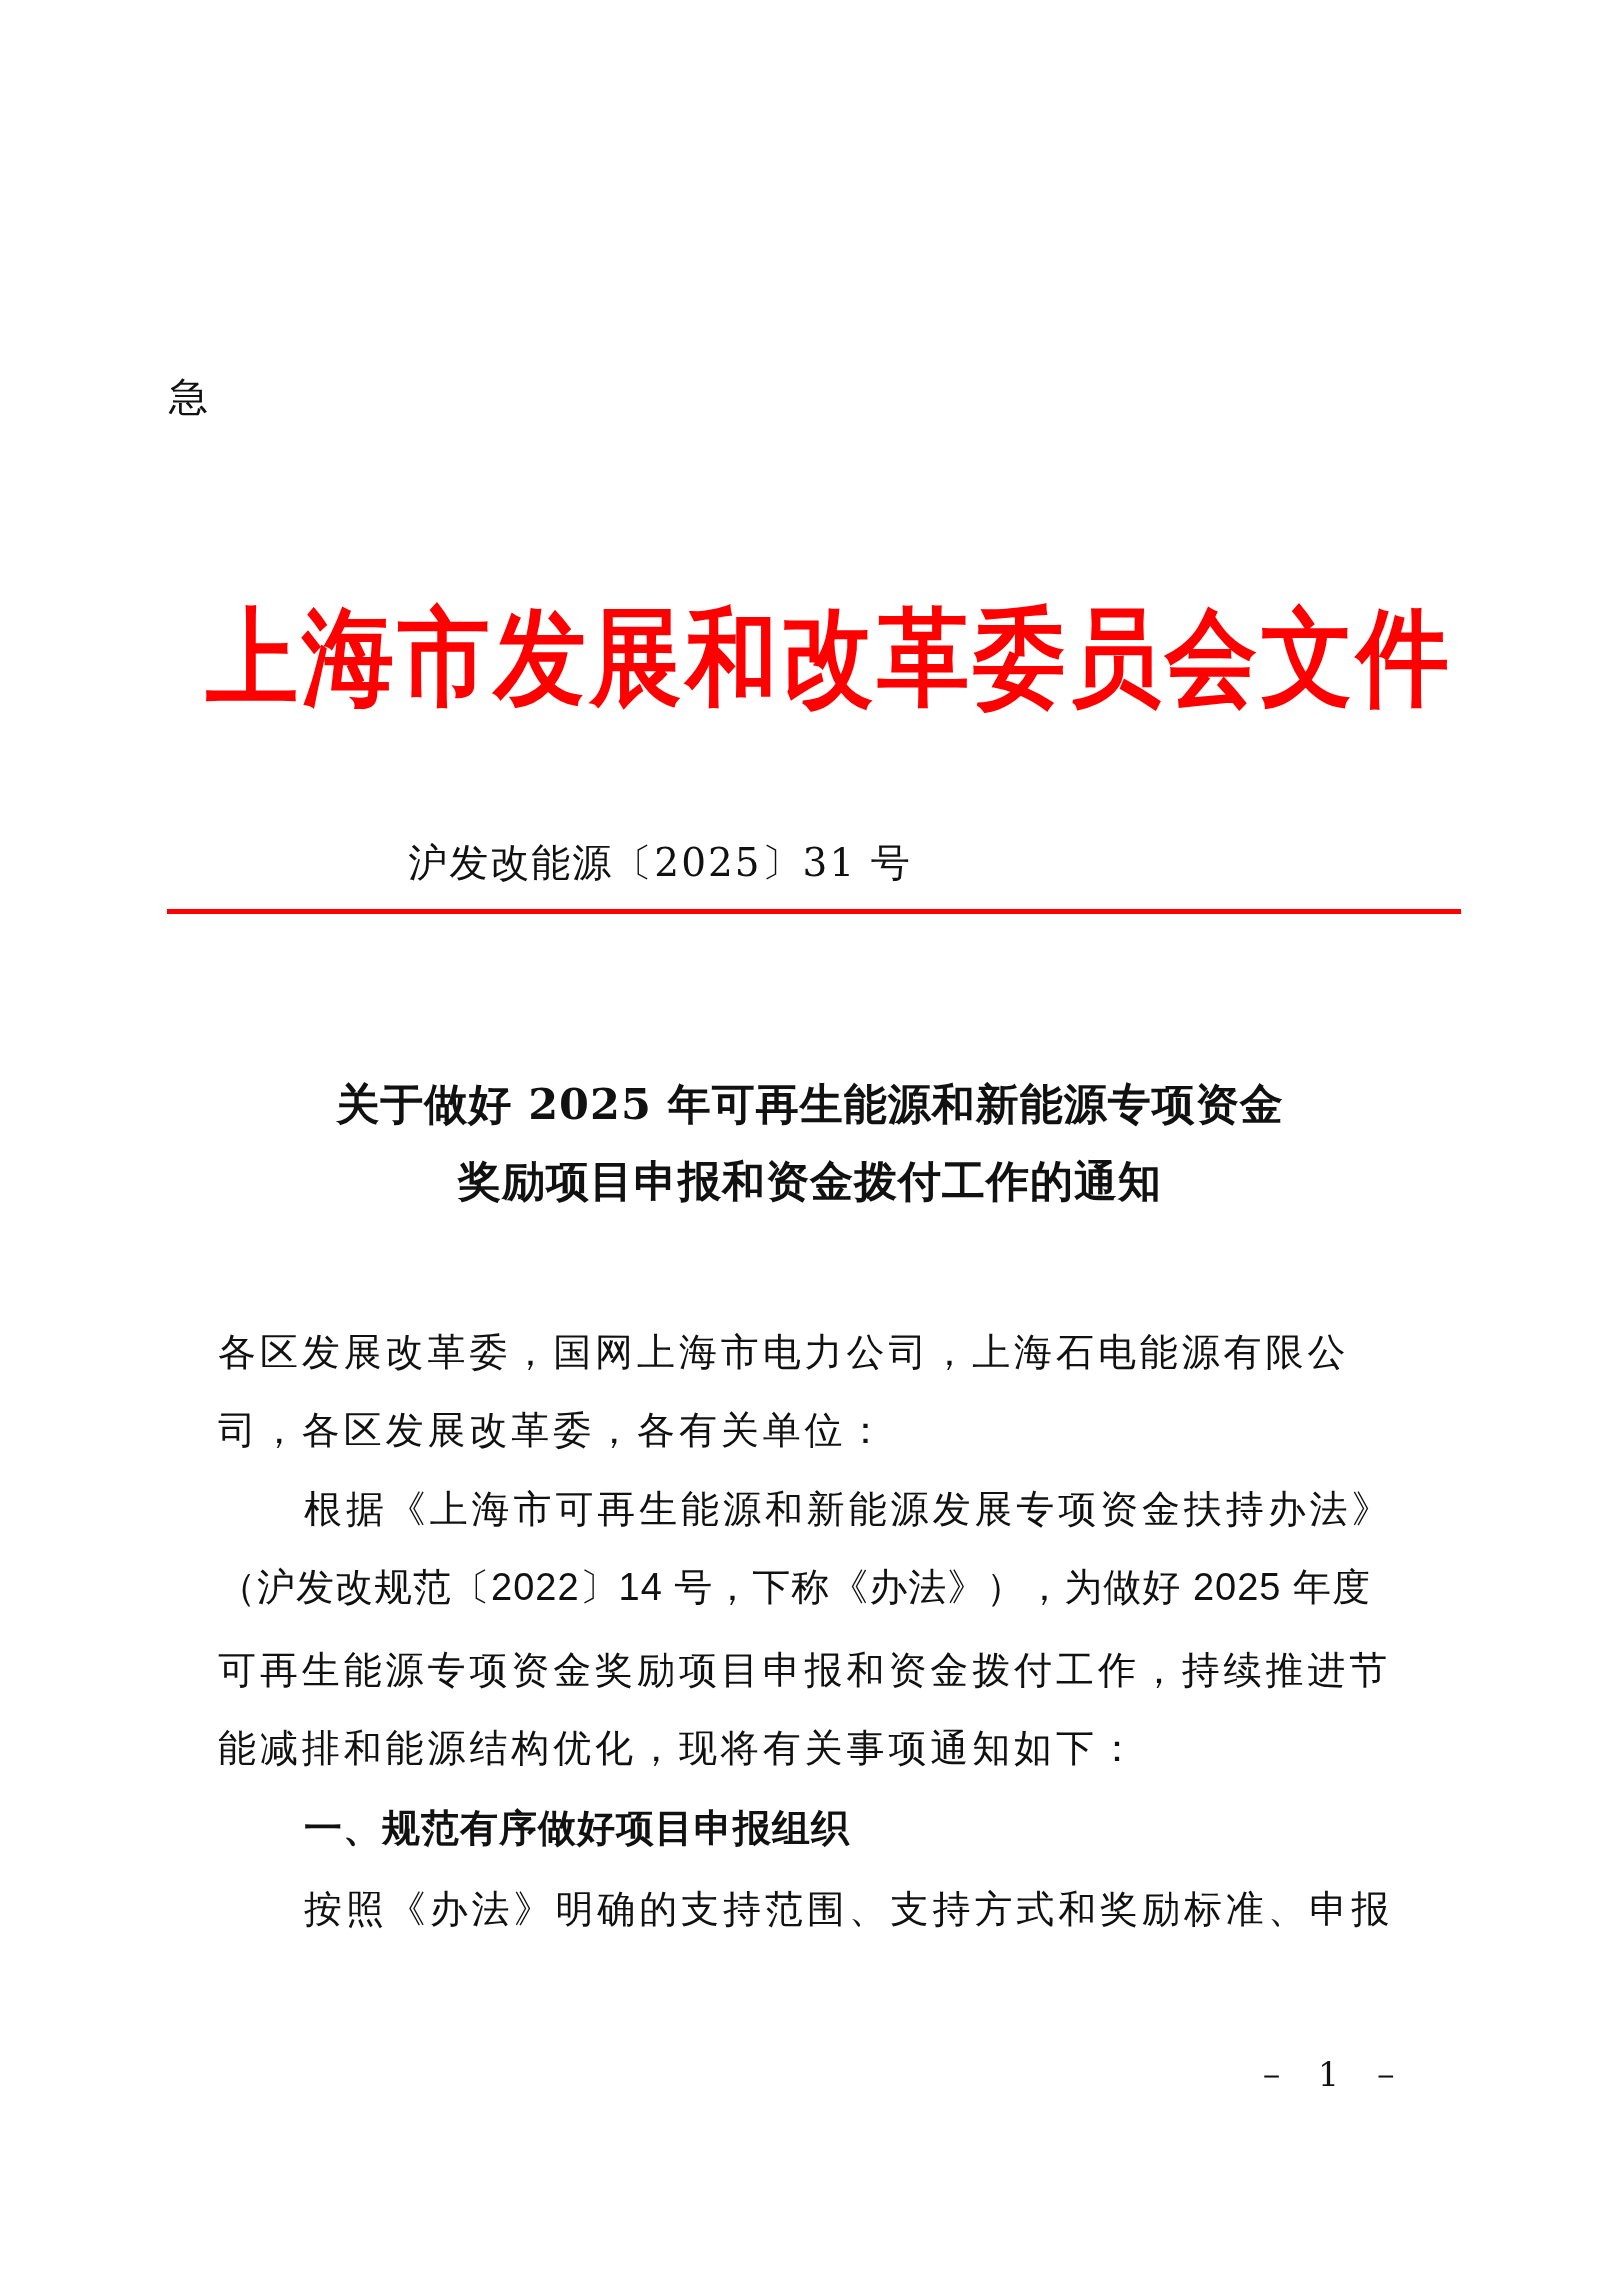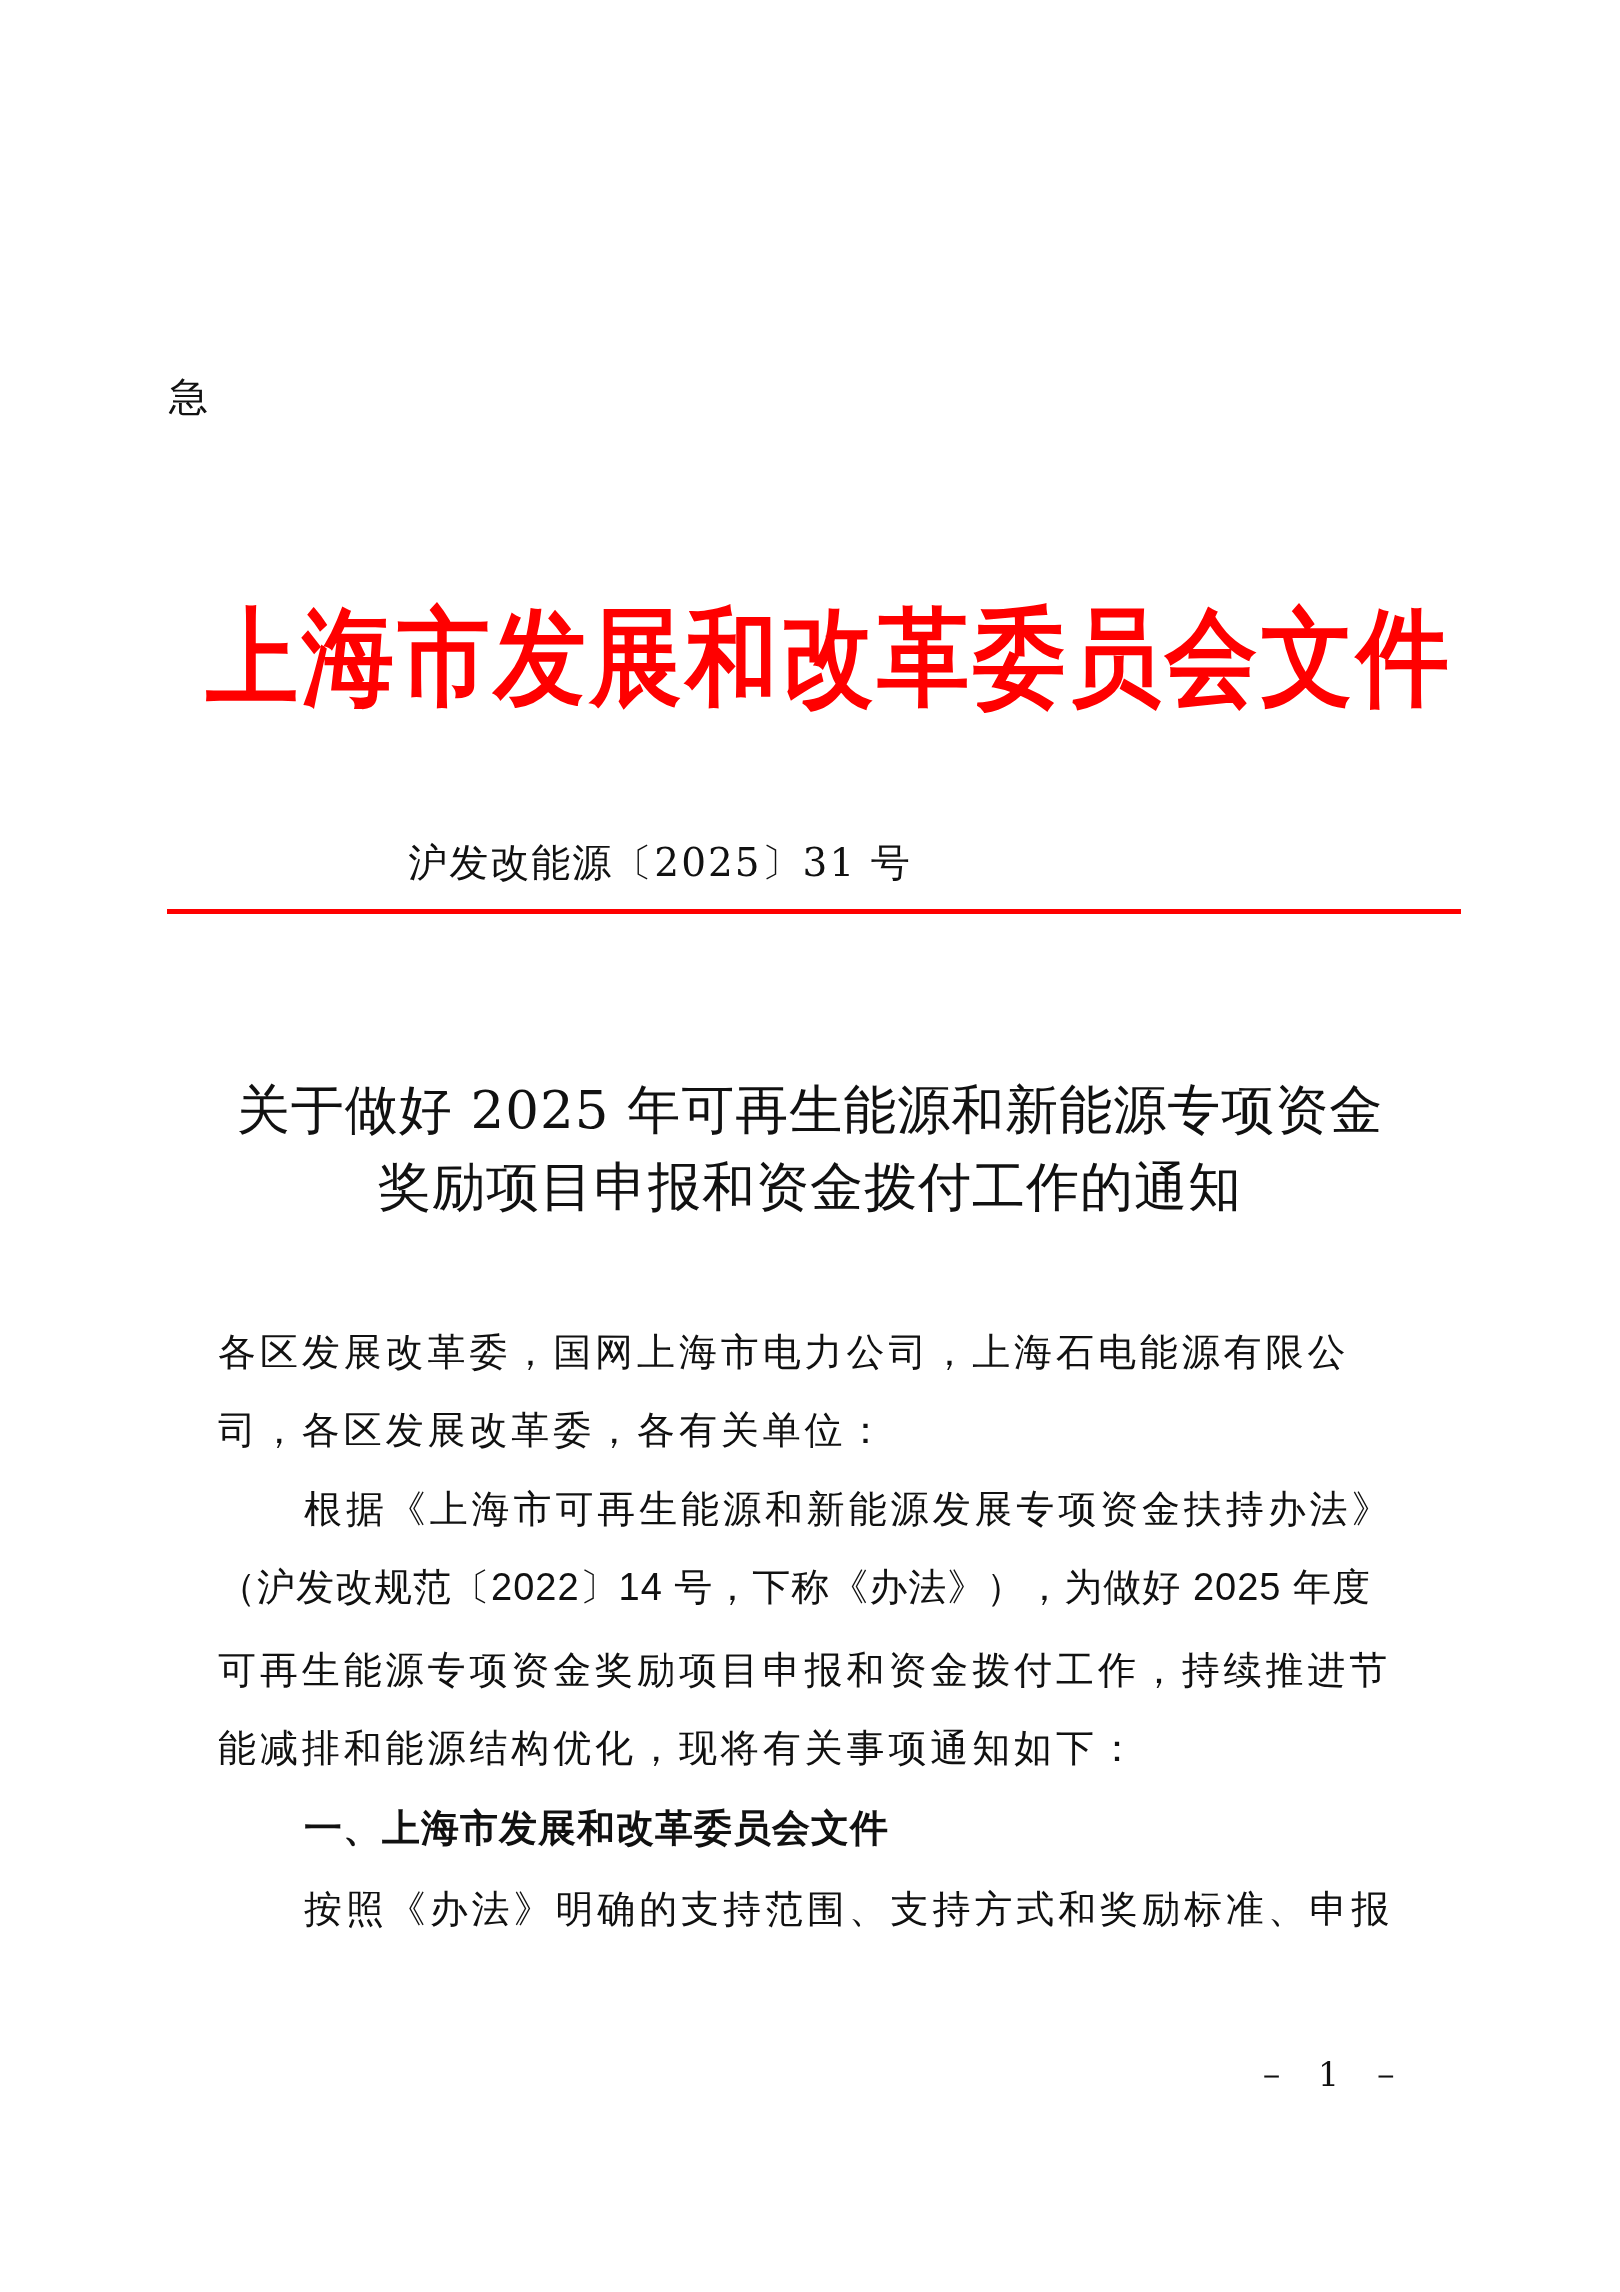--- a/index.html
+++ b/index.html
@@ -66,22 +66,22 @@
       width: 1294px;
       height: 4.9px;
       background: #ff0000;
     }
     .doc-title {
       position: absolute;
       left: 0;
       width: 1620px;
       text-align: center;
       font-family: "DejaVu Serif", "Liberation Serif", serif;
-      font-size: 53px;
-      font-weight: normal;
+      font-size: 43px;
+      font-weight: bold;
       line-height: 1;
       color: #111;
       letter-spacing: 1px;
       white-space: nowrap;
     }
     .doc-title.line1 { top: 1083px; }
     .doc-title.line2 { top: 1160px; }
     .body-line {
       position: absolute;
       left: 218px;
@@ -134,20 +134,20 @@
   <div class="doc-title line2">奖励项目申报和资金拨付工作的通知</div>
 
   <div class="body-line" style="top:1333px;">各区发展改革委，国网上海市电力公司，上海石电能源有限公</div>
   <div class="body-line" style="top:1411px;">司，各区发展改革委，各有关单位：</div>
 
   <div class="body-line indent" style="top:1490px;">根据《上海市可再生能源和新能源发展专项资金扶持办法》</div>
   <div class="body-line" style="top:1568px; letter-spacing:1px;">（沪发改规范〔2022〕14 号，下称《办法》），为做好 2025 年度</div>
   <div class="body-line" style="top:1651px;">可再生能源专项资金奖励项目申报和资金拨付工作，持续推进节</div>
   <div class="body-line" style="top:1729px;">能减排和能源结构优化，现将有关事项通知如下：</div>
 
-  <div class="section-heading" style="top:1809px;">一、上海市发展和改革委员会文件</div>
+  <div class="section-heading" style="top:1809px;">一、规范有序做好项目申报组织</div>
 
   <div class="body-line indent" style="top:1890px;">按照《办法》明确的支持范围、支持方式和奖励标准、申报</div>
 
   <div class="page-number">－ 1 －</div>
 
 </div>
 
 
 </body></html>

